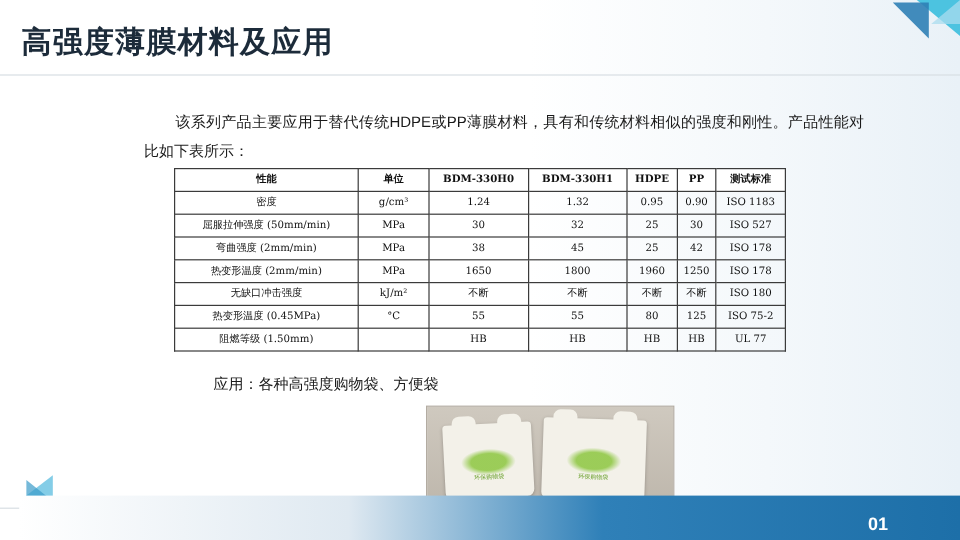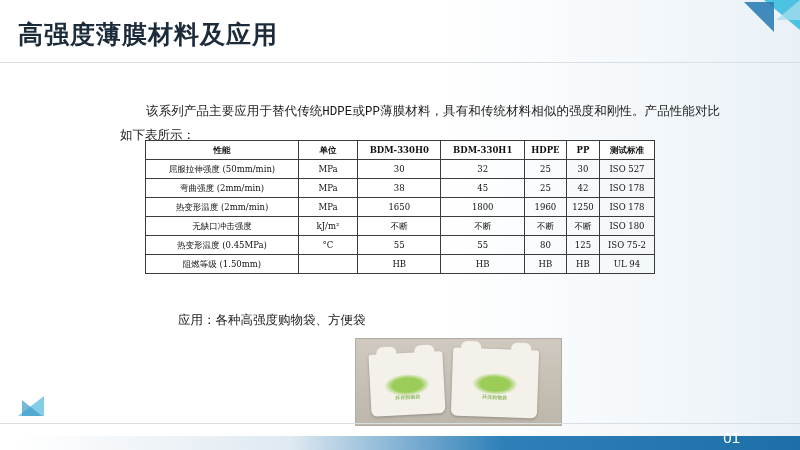--- a/index.html
+++ b/index.html
@@ -90,26 +90,26 @@
     right: 0;
     top: 62px;
     height: 1px;
     background: #d8dee3;
   }
 
   
   .para {
     position: absolute;
     left: 120px;
-    top: 100px;
+    top: 90px;
     width: 600px;
     font-size: 12.5px;
     line-height: 24px;
     color: #1a1a1a;
-    font-family: Liberation Mono, monospace;
+    font-family: Liberation Sans, sans-serif;
     text-align: justify;
   }
   .para .indent { display: inline-block; width: 26px; }
 
   
   .tbl-wrap {
     position: absolute;
     left: 145px;
     top: 140px;
     width: 510px;
@@ -208,22 +208,23 @@
     color: #6aa12c;
     white-space: nowrap;
   }
 
   
   .footer-bar {
     position: absolute;
     left: 16px;
     right: 0;
     bottom: 0;
-    height: 14px;
+    height: 37px;
     background: linear-gradient(to right, #ffffff 0%, #dfe9f1 35%, #2f80b8 62%, #1d6fa8 100%);
+    font-weight: bold;
   }
   .page-num {
     position: absolute;
     right: 60px;
     bottom: 4px;
     color: #ffffff;
     font-size: 15px;
     font-family: "Liberation Sans", sans-serif;
   }
   .footer-rule {
@@ -260,20 +261,29 @@
           <th class="unit">单位</th>
           <th>BDM-330H0</th>
           <th>BDM-330H1</th>
           <th>HDPE</th>
           <th>PP</th>
           <th>测试标准</th>
         </tr>
       </thead>
       <tbody>
         <tr>
+          <td class="name">密度</td>
+          <td class="unit">g/cm³</td>
+          <td>1.24</td>
+          <td>1.32</td>
+          <td>0.95</td>
+          <td>0.90</td>
+          <td>ISO 1183</td>
+        </tr>
+        <tr>
           <td class="name">屈服拉伸强度 (50mm/min)</td>
           <td class="unit">MPa</td>
           <td>30</td>
           <td>32</td>
           <td>25</td>
           <td>30</td>
           <td>ISO 527</td>
         </tr>
         <tr>
           <td class="name">弯曲强度 (2mm/min)</td>
@@ -311,21 +321,21 @@
           <td>125</td>
           <td>ISO 75-2</td>
         </tr>
         <tr>
           <td class="name">阻燃等级 (1.50mm)</td>
           <td class="unit"></td>
           <td>HB</td>
           <td>HB</td>
           <td>HB</td>
           <td>HB</td>
-          <td>UL 94</td>
+          <td>UL 77</td>
         </tr>
       </tbody>
     </table>
   </div>
 
   <div class="app-line">应用：各种高强度购物袋、方便袋</div>
 
   <div class="photo">
     <div class="bag left">
       <span class="handle h1"></span>

